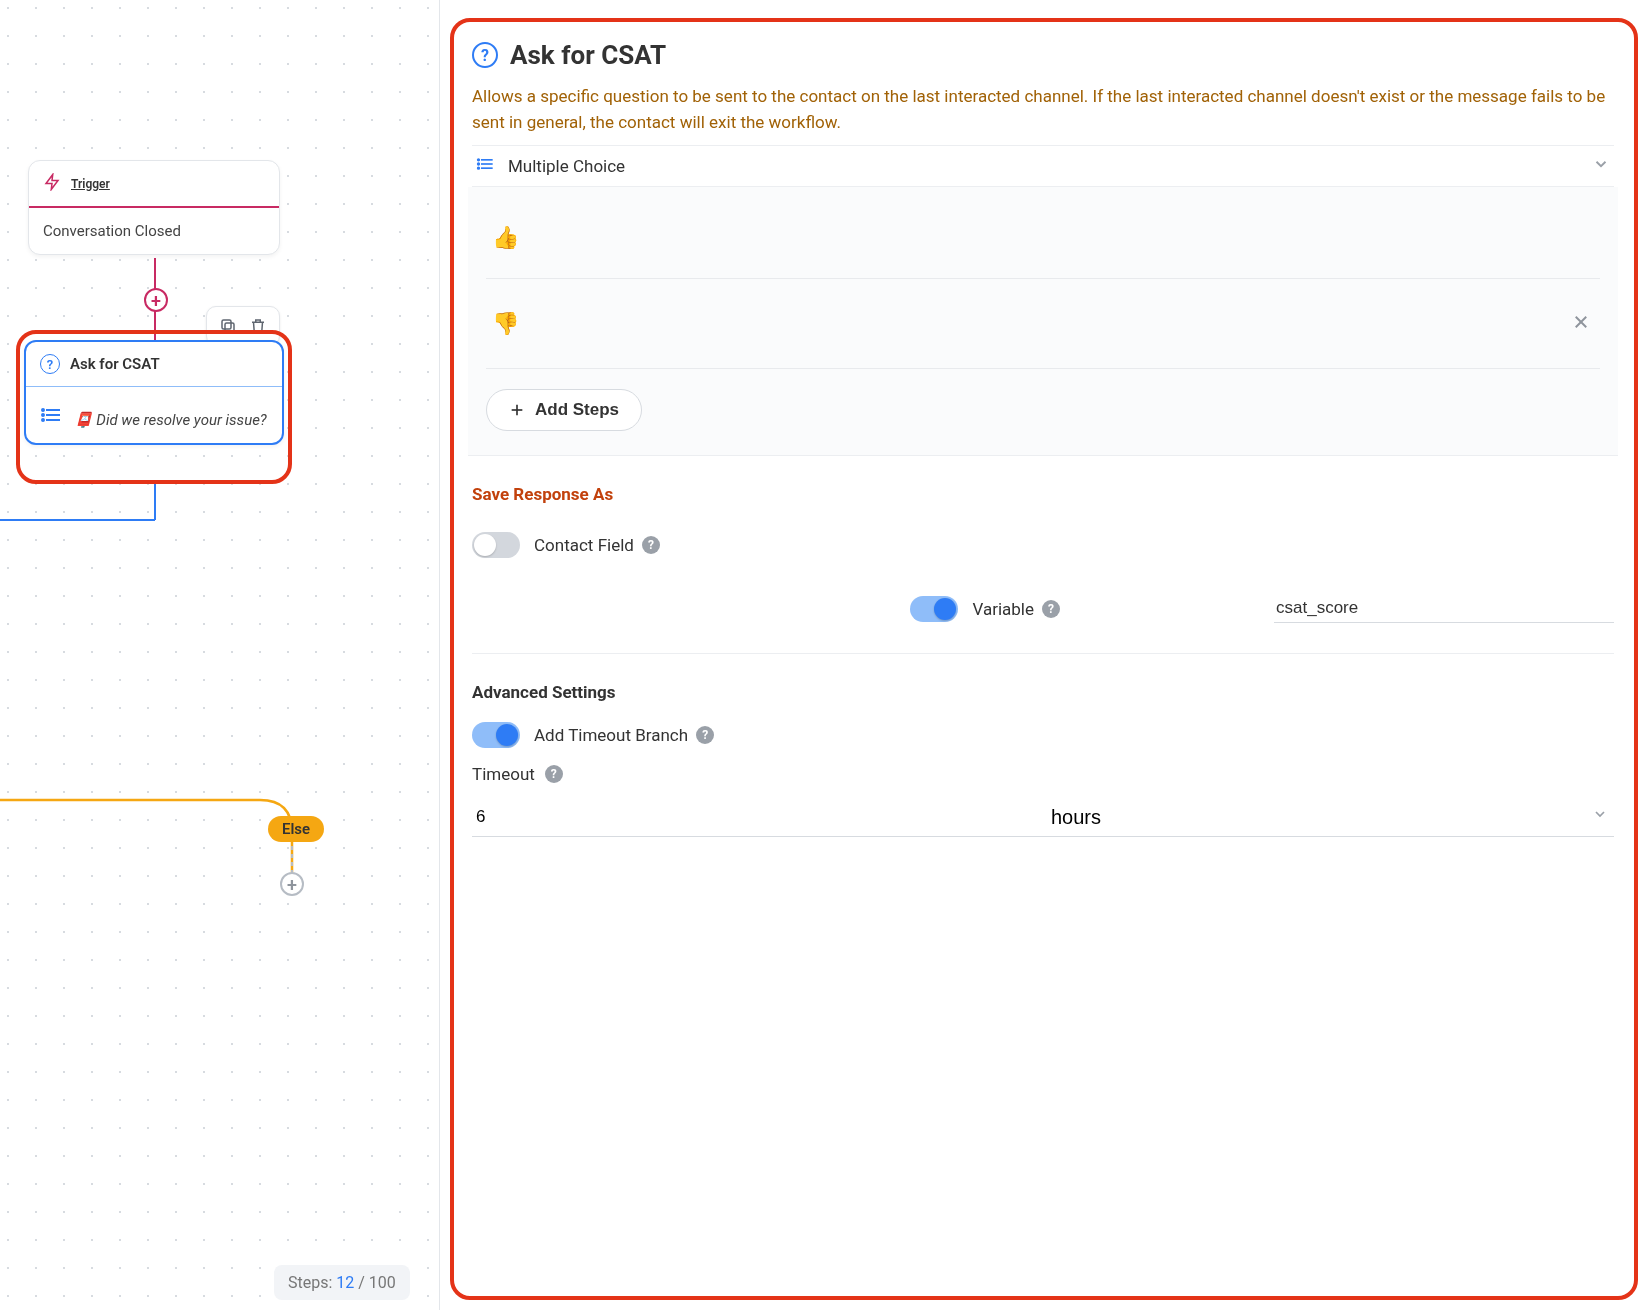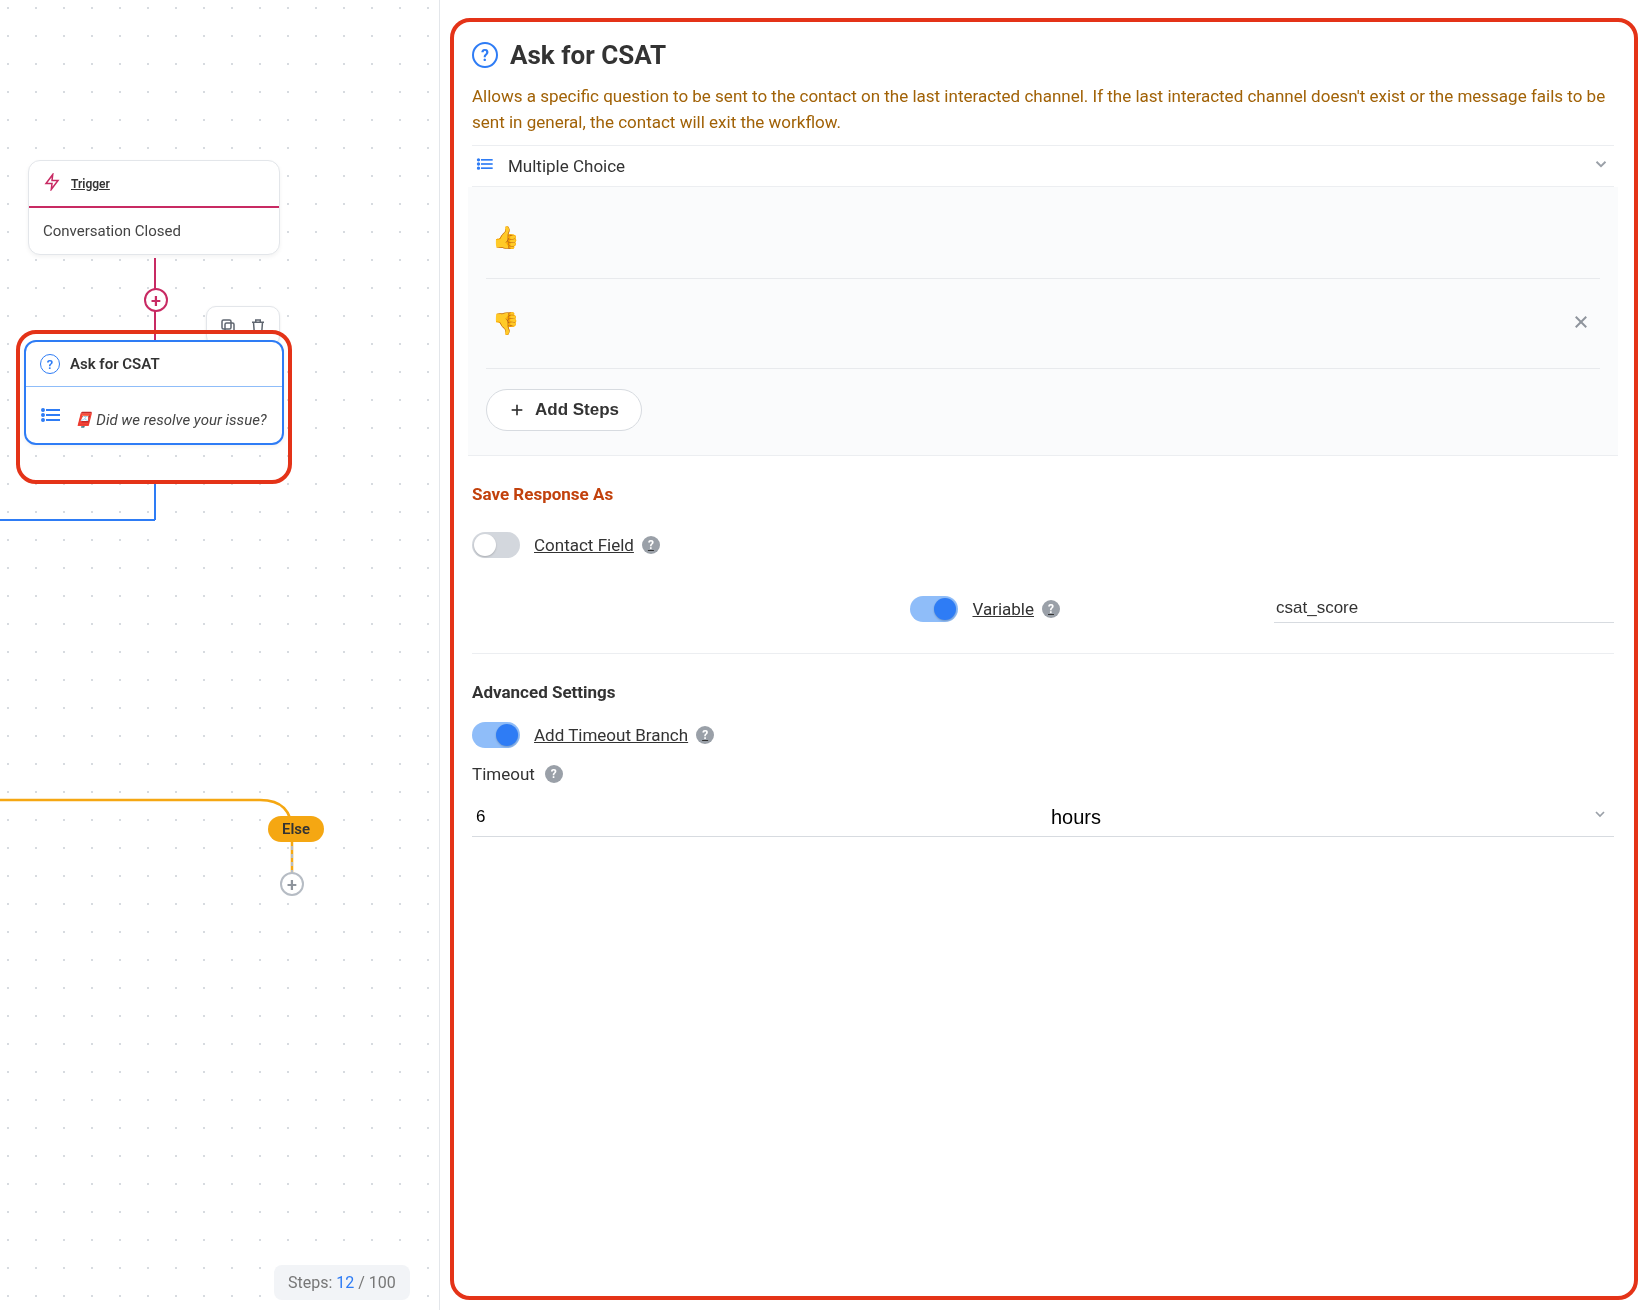--- a/index.html
+++ b/index.html
@@ -152,21 +152,21 @@
     display: inline-flex; align-items: center; gap: 10px;
     background: #fff; border: 1px solid #d7dbe0; border-radius: 999px;
     padding: 10px 22px; font-size: 17px; font-weight: 600; color: #333;
     cursor: pointer;
   }
 
   .section-label { font-size: 17px; color: #c2410c; margin: 28px 0 10px 0; font-weight: 700; }
 
   .toggle-row { display: flex; align-items: center; gap: 14px; padding: 18px 0; }
   .toggle-row.has-input { justify-content: flex-end; }
-  .toggle-label { font-size: 17px; color: #333; display: flex; align-items: center; gap: 8px; text-decoration: underline; }
+  .toggle-label { font-size: 17px; color: #333; display: flex; align-items: center; gap: 8px; }
   .toggle {
     position: relative; width: 48px; height: 26px; border-radius: 999px;
     background: #d3d7dd; cursor: pointer; flex-shrink: 0;
   }
   .toggle .knob {
     position: absolute; top: 2px; left: 2px; width: 22px; height: 22px;
     background: #fff; border-radius: 50%; transition: .15s;
     box-shadow: 0 1px 2px rgba(0,0,0,.2);
   }
   .toggle.on { background: #8fbdf9; }

